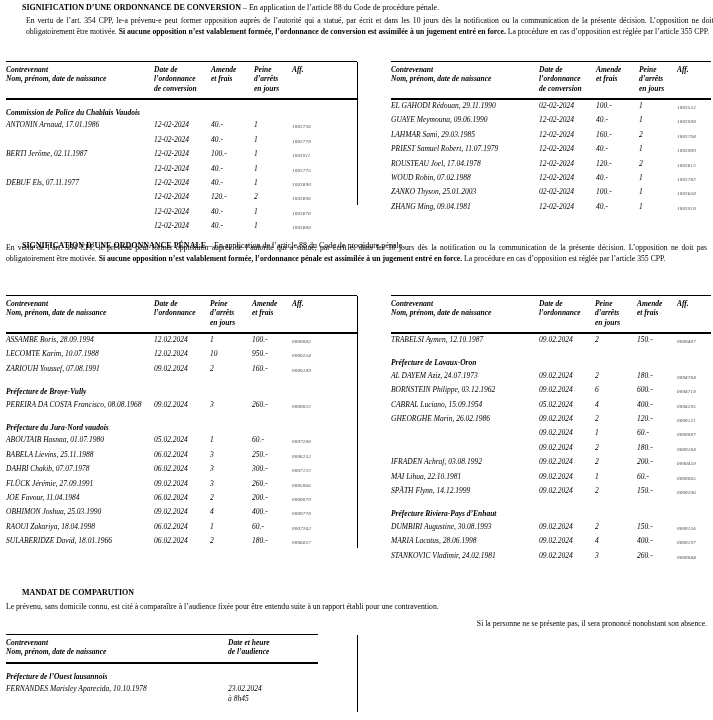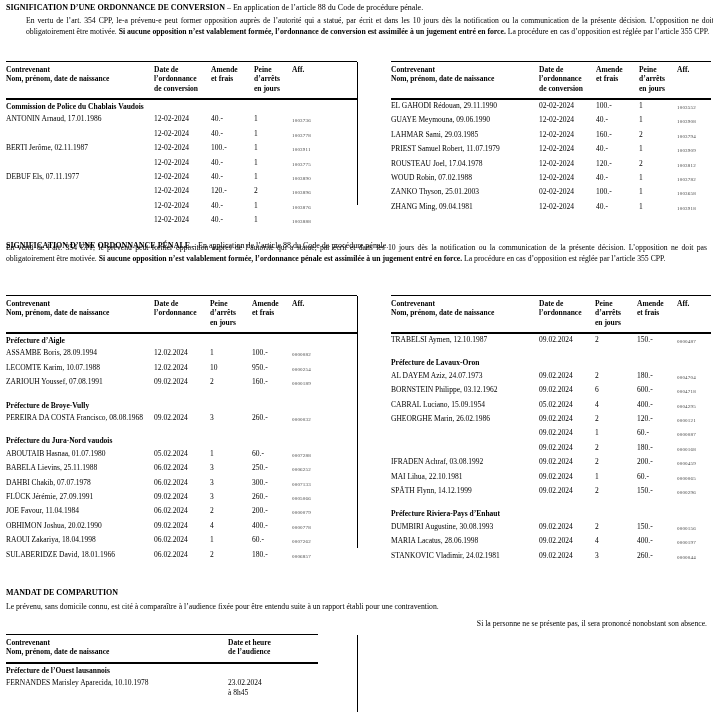--- a/index.html
+++ b/index.html
@@ -2,29 +2,29 @@
 <html lang="fr"><head>
 <meta charset="utf-8">
 <style>
   html,body{margin:0;padding:0;}
   body{
     width:713px;height:720px;background:#ffffff;color:#000;
     font-family:"Liberation Serif", serif;position:relative;overflow:hidden;
     -webkit-text-size-adjust:none;
   }
   .section-title{position:absolute;left:6px;font-size:8px;line-height:10px;white-space:nowrap;}
-  .section-title b{font-weight:bold;}
+  .section-title b{font-weight:bold;margin-left:16px;}
   .intro{position:absolute;left:6px;width:701px;font-size:7.7px;line-height:10.6px;text-align:justify;}
   .para{position:absolute;left:6px;width:701px;font-size:7.7px;line-height:10.6px;}
-  table{border-collapse:collapse;table-layout:fixed;position:absolute;border-top:1.5px solid #000;}
+  table{border-collapse:collapse;table-layout:fixed;position:absolute;border-top:1.5px solid #000;font-style:italic;}
   th{font-size:7.5px;line-height:9.3px;text-align:left;vertical-align:top;
      padding:3px 0 5px 0;border-bottom:2px solid #000;font-weight:bold;}
   td{font-size:7.5px;line-height:10.4px;vertical-align:top;padding:1px 0;}
   td.group-heading{font-weight:bold;padding-top:10px;}
-  td.group-heading.first{padding-top:2px;}
+  td.group-heading.first{padding-top:8px;}
   td.aff{font-size:5px;color:#444;padding-top:3px;letter-spacing:0.2px;}
   td.name-cell{padding-right:4px;}
   #conv-left {left:6px;  top:61px;  width:351px;}
   #conv-right{left:391px;top:61px;  width:320px;}
   #pen-left  {left:6px;  top:295px; width:351px;}
   #pen-right {left:391px;top:295px; width:320px;}
   #man-table {left:6px;  top:634px; width:312px;}
   .vdiv{position:absolute;width:1px;background:#000;}
   #div-conv{left:357px;top:62px;height:143px;}
   #div-pen {left:357px;top:296px;height:252px;}
@@ -258,23 +258,20 @@
           <div>Amende</div>
           <div>et frais</div>
         </th>
         <th>
           <div>Aff.</div>
         </th>
       </tr>
     </thead>
     <tbody>
       <tr>
-        <td colspan="5" class="group-heading first">Préfecture d’Aigle</td>
-      </tr>
-      <tr>
         <td rowspan="1" class="name-cell">ASSAMBE Boris, 28.09.1994</td>
         <td>12.02.2024</td>
         <td>1</td>
         <td>100.-</td>
         <td class="aff">0000082</td>
       </tr>
       <tr>
         <td rowspan="1" class="name-cell">LECOMTE Karim, 10.07.1988</td>
         <td>12.02.2024</td>
         <td>10</td>
@@ -330,21 +327,21 @@
         <td class="aff">0005066</td>
       </tr>
       <tr>
         <td rowspan="1" class="name-cell">JOE Favour, 11.04.1984</td>
         <td>06.02.2024</td>
         <td>2</td>
         <td>200.-</td>
         <td class="aff">0000079</td>
       </tr>
       <tr>
-        <td rowspan="1" class="name-cell">OBHIMON Joshua, 20.02.1990</td>
+        <td rowspan="1" class="name-cell">OBHIMON Joshua, 25.03.1990</td>
         <td>09.02.2024</td>
         <td>4</td>
         <td>400.-</td>
         <td class="aff">0000778</td>
       </tr>
       <tr>
         <td rowspan="1" class="name-cell">RAOUI Zakariya, 18.04.1998</td>
         <td>06.02.2024</td>
         <td>1</td>
         <td>60.-</td>

